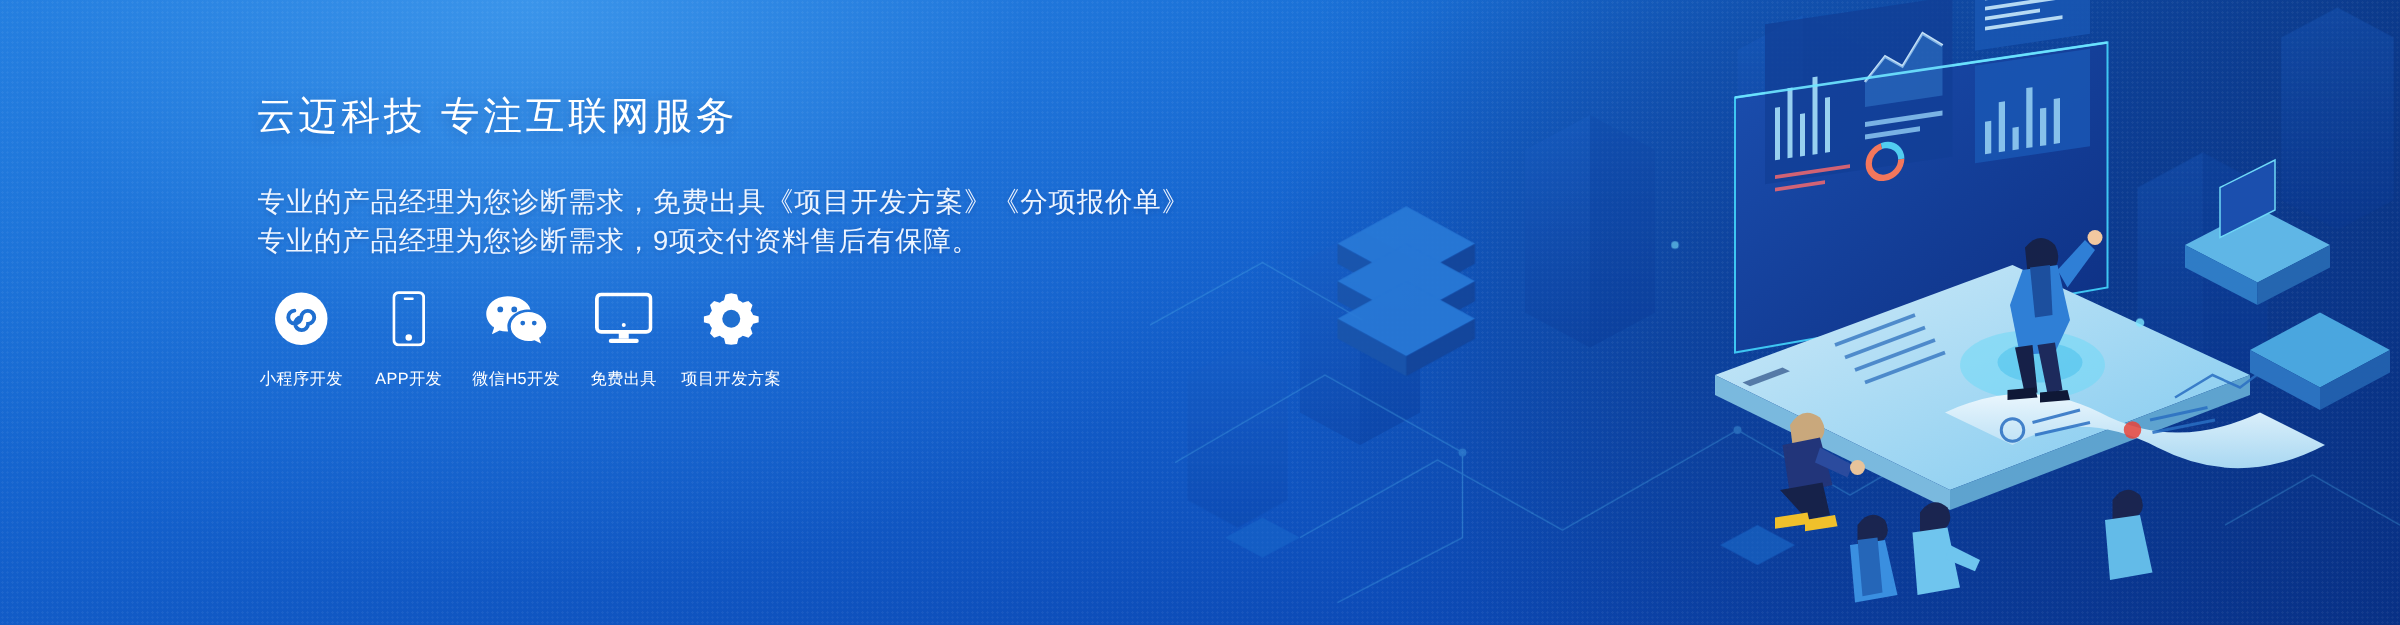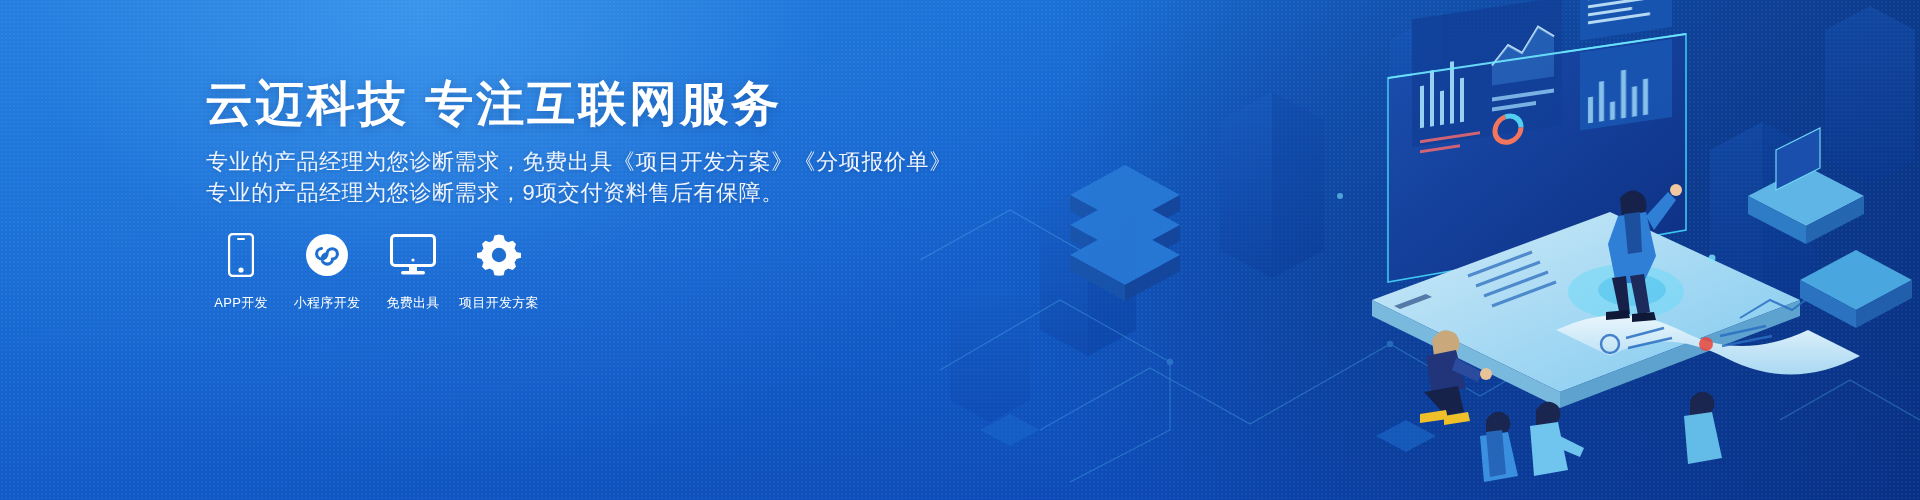--- a/index.html
+++ b/index.html
@@ -33,21 +33,21 @@
     background-image:radial-gradient(rgba(255,255,255,0.055) 1px, transparent 1px);
     background-size:4px 4px;
     opacity:.85;
   }
 
   
   .content { position:absolute; left:205px; top:0; width:720px; height:500px; }
 
   .headline {
     position:absolute; top:72px; left:0;
-    font-size:48px; font-weight:700; color:#ffffff;
+    font-size:31px; font-weight:400; color:#ffffff;
     letter-spacing:3px; white-space:nowrap;
     text-shadow:0 2px 10px rgba(0,30,90,.25);
   }
 
   .sub { position:absolute; top:146px; left:1px; }
   .sub-line {
     font-size:22px; color:#eef5ff; line-height:31px;
     letter-spacing:.6px; white-space:nowrap;
     text-shadow:0 1px 4px rgba(0,30,90,.22);
   }
@@ -287,39 +287,52 @@
 
     <div class="sub">
       <div class="sub-line">专业的产品经理为您诊断需求，免费出具《项目开发方案》《分项报价单》</div>
       <div class="sub-line">专业的产品经理为您诊断需求，9项交付资料售后有保障。</div>
     </div>
 
     <div class="services">
 
       <div class="svc">
         <div class="svc-ico">
+          <svg width="44" height="44" viewBox="0 0 44 44" xmlns="http://www.w3.org/2000/svg">
+            <circle cx="22" cy="22" r="21" fill="#ffffff"></circle>
+            <path d="M16.5 15.5 a5.2 5.2 0 1 0 5.5 5.2 a5.2 5.2 0 1 1 5.5 5.4 a5.2 5.2 0 1 1 -5.5 -5.4" fill="none" stroke="#1f6fd0" stroke-width="3.1" stroke-linecap="round"></path>
+          </svg>
+        </div>
+        <div class="svc-label">小程序开发</div>
+      </div>
+
+      <div class="svc">
+        <div class="svc-ico">
           <svg width="26" height="44" viewBox="0 0 26 44" xmlns="http://www.w3.org/2000/svg">
             <rect x="1" y="1" width="24" height="42" rx="4" ry="4" fill="none" stroke="#ffffff" stroke-width="2.4"></rect>
             <rect x="9" y="5" width="8" height="2" rx="1" fill="#ffffff"></rect>
             <circle cx="13" cy="37" r="2.6" fill="#ffffff"></circle>
           </svg>
         </div>
         <div class="svc-label">APP开发</div>
       </div>
 
       <div class="svc">
         <div class="svc-ico">
-          <svg width="44" height="44" viewBox="0 0 44 44" xmlns="http://www.w3.org/2000/svg">
-            <circle cx="22" cy="22" r="21" fill="#ffffff"></circle>
-            <path d="M16.5 15.5 a5.2 5.2 0 1 0 5.5 5.2 a5.2 5.2 0 1 1 5.5 5.4 a5.2 5.2 0 1 1 -5.5 -5.4" fill="none" stroke="#1f6fd0" stroke-width="3.1" stroke-linecap="round"></path>
-          </svg>
-        </div>
-        <div class="svc-label">小程序开发</div>
-      </div>
-
+          <svg width="50" height="44" viewBox="0 0 50 44" xmlns="http://www.w3.org/2000/svg">
+            <path d="M18 4 C8.6 4 1 10.3 1 18.1 c0 4.4 2.5 8.3 6.3 10.9 l-1.8 5.4 l6.1 -3.1 c1.8 .5 3.7 .8 5.6 .8 l1.3 0 c-.4 -1.2 -.6 -2.4 -.6 -3.7 c0 -7.6 7.6 -13.8 17 -13.8 c.5 0 1 0 1.5 .1 C34.9 8.3 27.2 4 18 4 Z" fill="#ffffff"></path>
+            <circle cx="12.2" cy="14.5" r="2.3" fill="#1f6fd0"></circle>
+            <circle cx="23.4" cy="14.5" r="2.3" fill="#1f6fd0"></circle>
+            <path d="M49 28.2 c0 -6.4 -6.4 -11.6 -14.2 -11.6 c-7.9 0 -14.2 5.2 -14.2 11.6 c0 6.4 6.4 11.6 14.2 11.6 c1.7 0 3.3 -.2 4.8 -.7 l5.2 2.7 l-1.5 -4.6 c3.6 -2.2 5.7 -5.4 5.7 -9 Z" fill="#ffffff"></path>
+            <circle cx="30.2" cy="25.4" r="1.9" fill="#1f6fd0"></circle>
+            <circle cx="39.4" cy="25.4" r="1.9" fill="#1f6fd0"></circle>
+          </svg>
+        </div>
+        <div class="svc-label">微信H5开发</div>
+      </div>
 
       <div class="svc">
         <div class="svc-ico">
           <svg width="46" height="42" viewBox="0 0 46 42" xmlns="http://www.w3.org/2000/svg">
             <rect x="1.5" y="1.5" width="43" height="30" rx="3.5" ry="3.5" fill="none" stroke="#ffffff" stroke-width="3"></rect>
             <circle cx="23" cy="26" r="1.6" fill="#ffffff"></circle>
             <rect x="19" y="32" width="8" height="5" fill="#ffffff"></rect>
             <rect x="11" y="37" width="24" height="3.4" rx="1.7" fill="#ffffff"></rect>
           </svg>
         </div>

